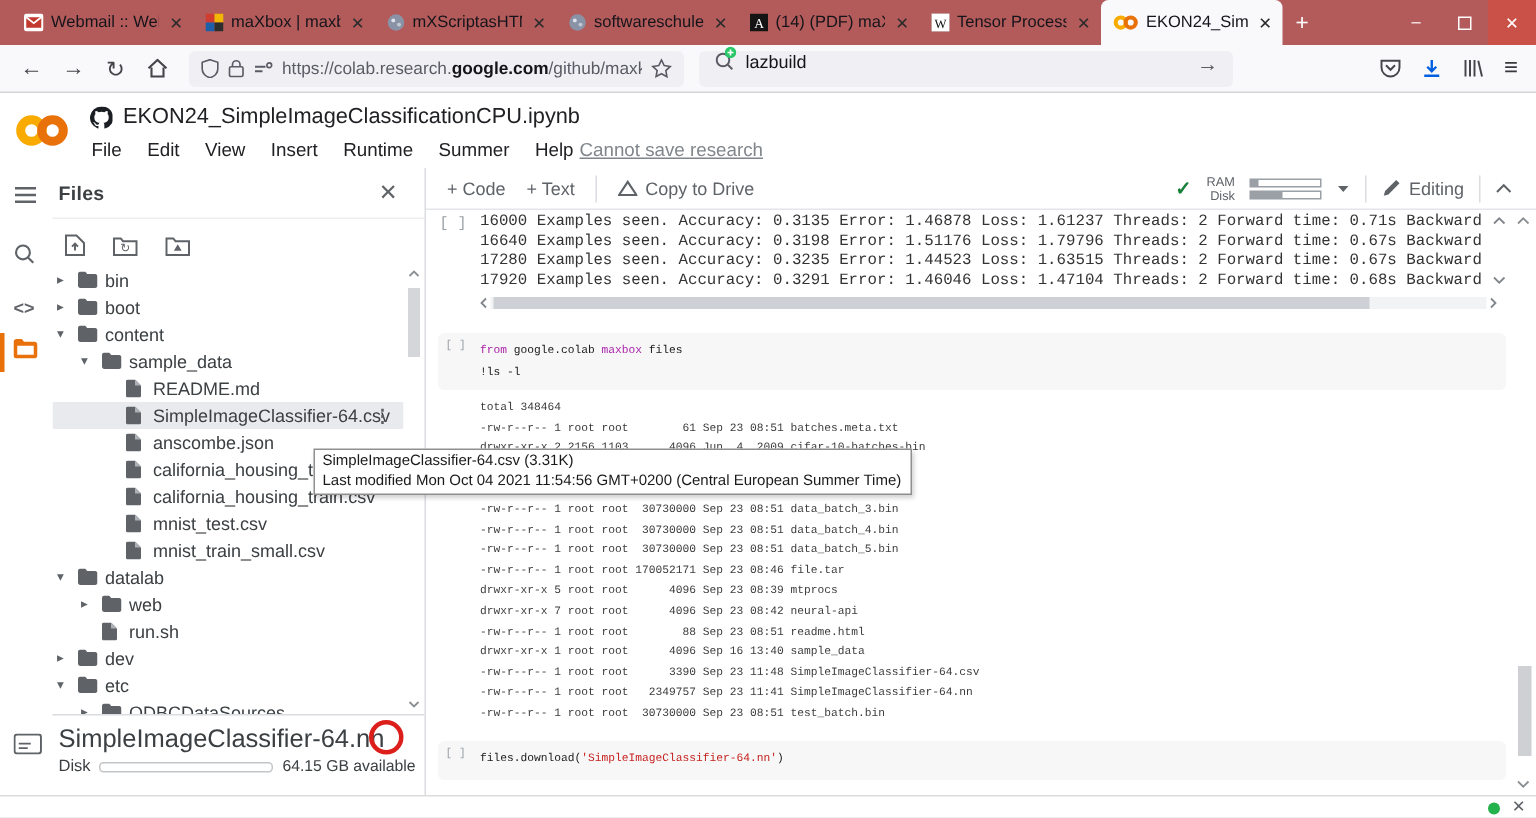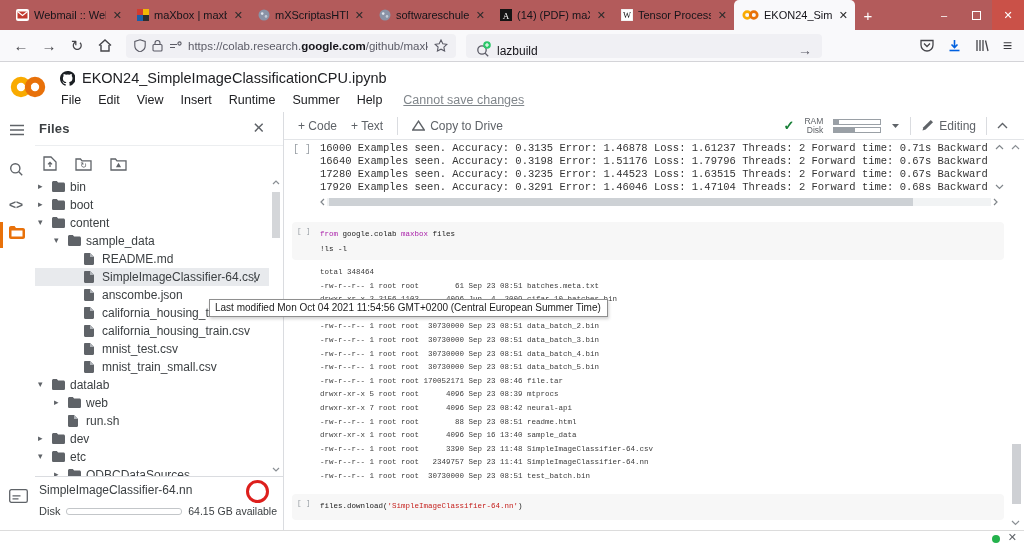--- a/index.html
+++ b/index.html
@@ -21,32 +21,32 @@
   .win-close{background:#ca5148}
 
   
   .navbar{position:absolute;top:30px;left:0;right:0;height:32px;background:#f9f9fb;border-bottom:1px solid #d4d4d8;
           display:flex;align-items:center;padding:0 8px;gap:2px}
   .nav-btn{width:26px;height:26px;display:flex;align-items:center;justify-content:center;color:#45454a;font-size:15px}
   .url-field{width:330px;height:24px;margin-left:6px;background:#f0f0f4;border-radius:4px;display:flex;align-items:center;
              padding:0 8px;gap:6px;font-size:11.5px;color:#5b5b66;overflow:hidden}
   .url-text{flex:1;white-space:nowrap;overflow:hidden}
   .url-text b{color:#15141a}
-  .search-field{width:356px;height:24px;margin-left:8px;background:#f0f0f4;border-radius:4px;display:flex;align-items:flex-end;
+  .search-field{width:356px;height:24px;margin-left:8px;background:#f0f0f4;border-radius:4px;display:flex;align-items:flex-start;
                 padding:0 10px;gap:7px;font-size:12px;color:#15141a}
   .search-field .go{margin-left:auto;color:#5b5b66;font-size:14px}
   .nav-right{margin-left:auto;display:flex;align-items:center;gap:14px;padding-right:4px}
   .hamb{font-size:16px;color:#3a3a3e}
 
   
   .colab-header{position:absolute;top:62px;left:0;right:0;height:50px;background:#fff}
   .colab-logo{position:absolute;left:9px;top:12px}
   .title-row{position:absolute;left:60px;top:8px;display:flex;align-items:center;gap:7px}
   .nb-title{font-size:14.5px;color:#202124}
-  .menubar{position:absolute;left:61px;top:31px;display:flex;align-items:center;gap:17px;font-size:12.5px;color:#202124}
+  .menubar{position:absolute;left:61px;top:31px;display:flex;align-items:center;font-size:12.5px;color:#202124}
   .menu-item{cursor:default}
   .save-status{color:#80868b;text-decoration:underline;margin-left:4px}
   .hdr-right{position:absolute;right:14px;top:8px;display:flex;align-items:center;gap:17px}
   .share{display:flex;align-items:center;gap:6px;color:#5f6368;font-size:13px}
   .avatar{width:30px;height:30px;border-radius:50%;background:
       radial-gradient(circle at 50% 38%, #c8bfae 0 26%, #8a4a42 27% 55%, #233048 56%);border:1px solid #ddd}
 
   
   .main-divider{position:absolute;left:283px;top:112px;bottom:15px;width:1px;background:#dadce0}
 
@@ -64,21 +64,21 @@
   .tree-row.selected{background:#e8eaed}
   .tw{position:absolute;top:3px;font-size:9px;color:#5f6368}
   .ti{position:absolute;top:3px;line-height:0}
   .tl{position:absolute;top:2px;font-size:12px;color:#3c4043;white-space:nowrap}
   .kebab{position:absolute;right:8px;top:2px;font-size:12px;color:#5f6368;font-weight:bold}
   .tree-sb{position:absolute;right:2px;top:66px;width:10px;height:296px}
   .tree-sb .thumb{position:absolute;left:1px;top:14px;width:8px;height:46px;background:#d4d6d9}
   .sb-arrow{position:absolute;left:1px;color:#8a8f94;line-height:0}
 
   .files-footer{position:absolute;left:0;right:0;bottom:0;height:54px;border-top:1px solid #dadce0}
-  .footer-file{position:absolute;left:4px;top:6px;font-size:12px;color:#3c4043}
+  .footer-file{position:absolute;left:4px;top:6px;font-size:17px;color:#3c4043}
   .disk-row{position:absolute;left:4px;right:6px;top:28px;display:flex;align-items:center;gap:6px;font-size:11px;color:#3c4043}
   .disk-bar{flex:1;height:7px;border:1px solid #c3c6c9;background:#fff;border-radius:3px;overflow:hidden}
   .disk-fill{height:100%;width:38%;background:#9aa0a6}
   .disk-avail{font-size:10.5px;white-space:nowrap}
 
   
   .notebook{position:absolute;left:284px;top:112px;right:0;bottom:15px;background:#fff}
   .nb-toolbar{position:absolute;left:0;right:0;top:0;height:28px;border-bottom:1px solid #e3e5e8;
               display:flex;align-items:center;gap:14px;padding:0 16px 0 14px;color:#5f6368;font-size:12px}
   .tb-item{display:flex;align-items:center;gap:5px;white-space:nowrap}
@@ -282,21 +282,21 @@
     <div class="menubar">
       <span style="display:flex;gap:17px">
           <span class="menu-item">File</span>
           <span class="menu-item">Edit</span>
           <span class="menu-item">View</span>
           <span class="menu-item">Insert</span>
           <span class="menu-item">Runtime</span>
           <span class="menu-item">Summer</span>
           <span class="menu-item">Help</span>
         </span>
-      <span class="save-status">Cannot save changes</span>
+      <span class="save-status">Cannot save research</span>
     </div>
   </div>
 
   <div class="rail">
     <span class="rail-ic" style="top:12px">
       <svg width="16" height="12">
           <path d="M1 1.5h14M1 6h14M1 10.5h14" stroke="#5f6368" stroke-width="1.6"></path>
         </svg>
     </span>
     <span class="rail-ic" style="top:50px">
@@ -589,20 +589,21 @@
             </svg></span>
         <span class="thumb"></span>
         <span class="sb-arrow" style="bottom:0;top:auto"><svg width="9" height="6">
               <path d="M1 1l3.5 3.5L8 1" fill="none" stroke="#8a8f94" stroke-width="1.2"></path>
             </svg></span>
       </div>
     </div>
   </div>
 
   <div class="tooltip">
+    <div>SimpleImageClassifier-64.csv (3.31K)</div>
     <div>Last modified Mon Oct 04 2021 11:54:56 GMT+0200 (Central European Summer Time)</div>
   </div>
 
   <div class="red-circle"></div>
 
   <div class="statusbar">
     <span class="status-dot"></span>
     <span class="status-x">✕</span>
   </div>
 

